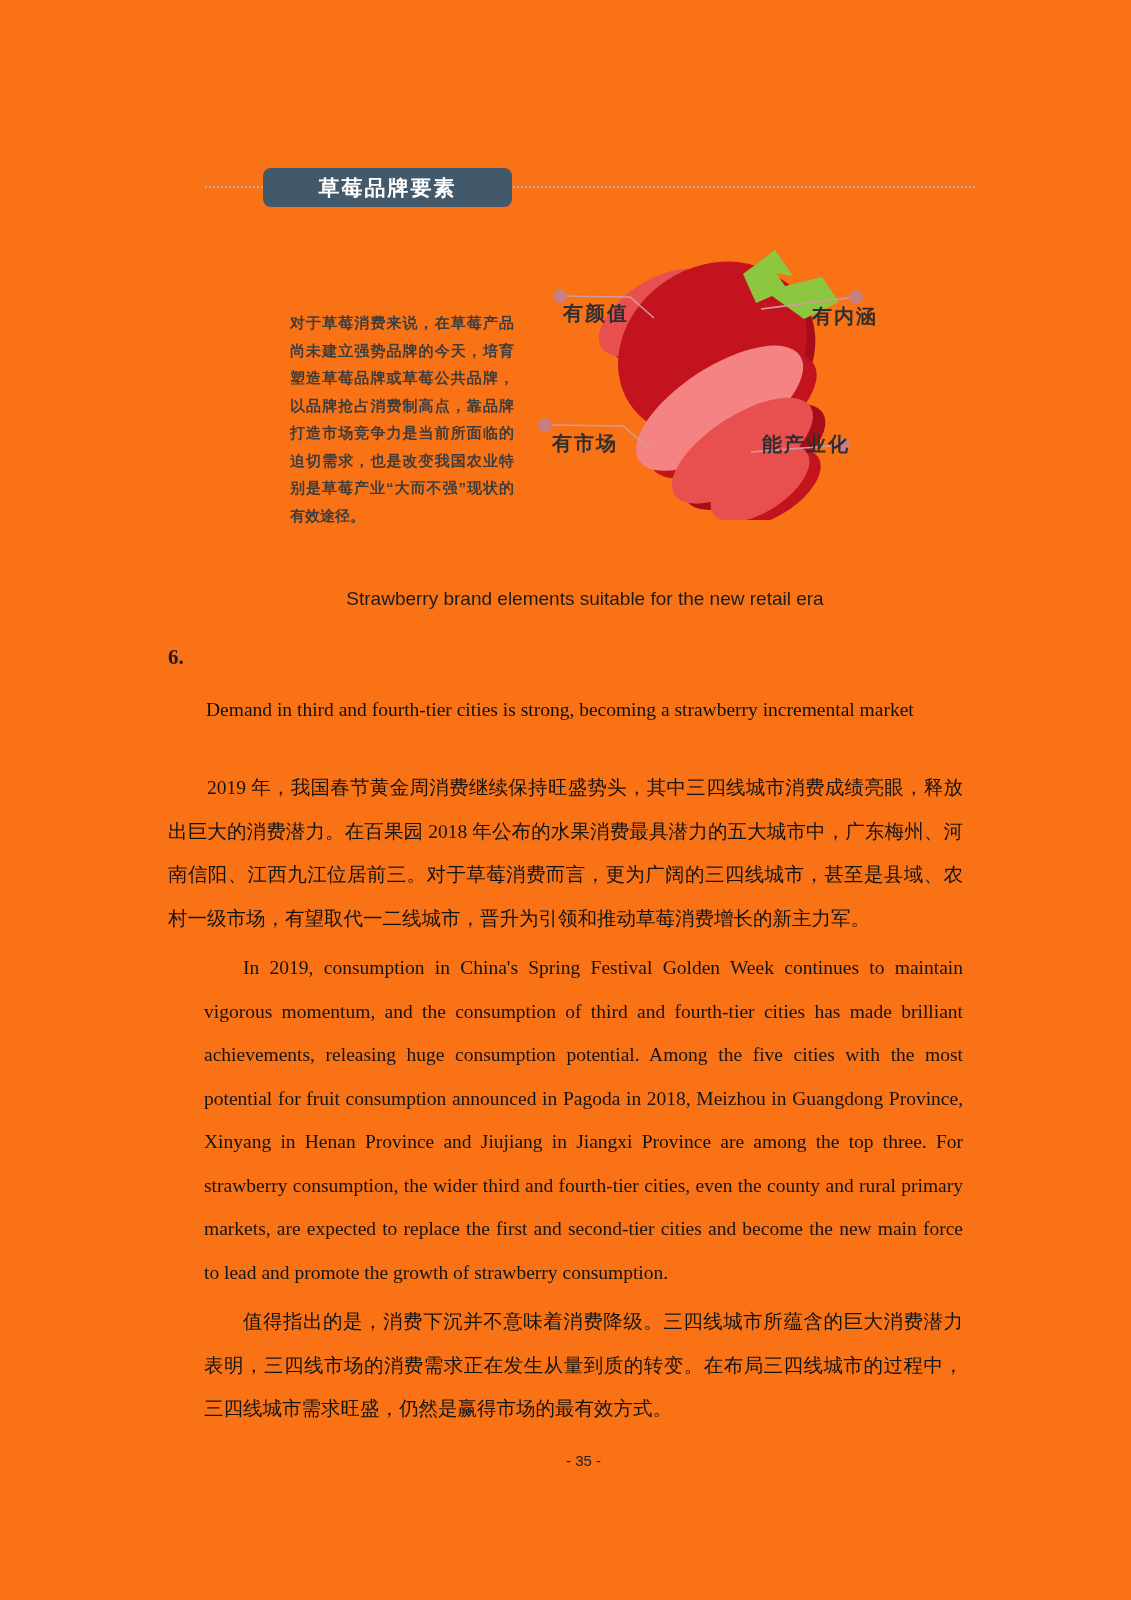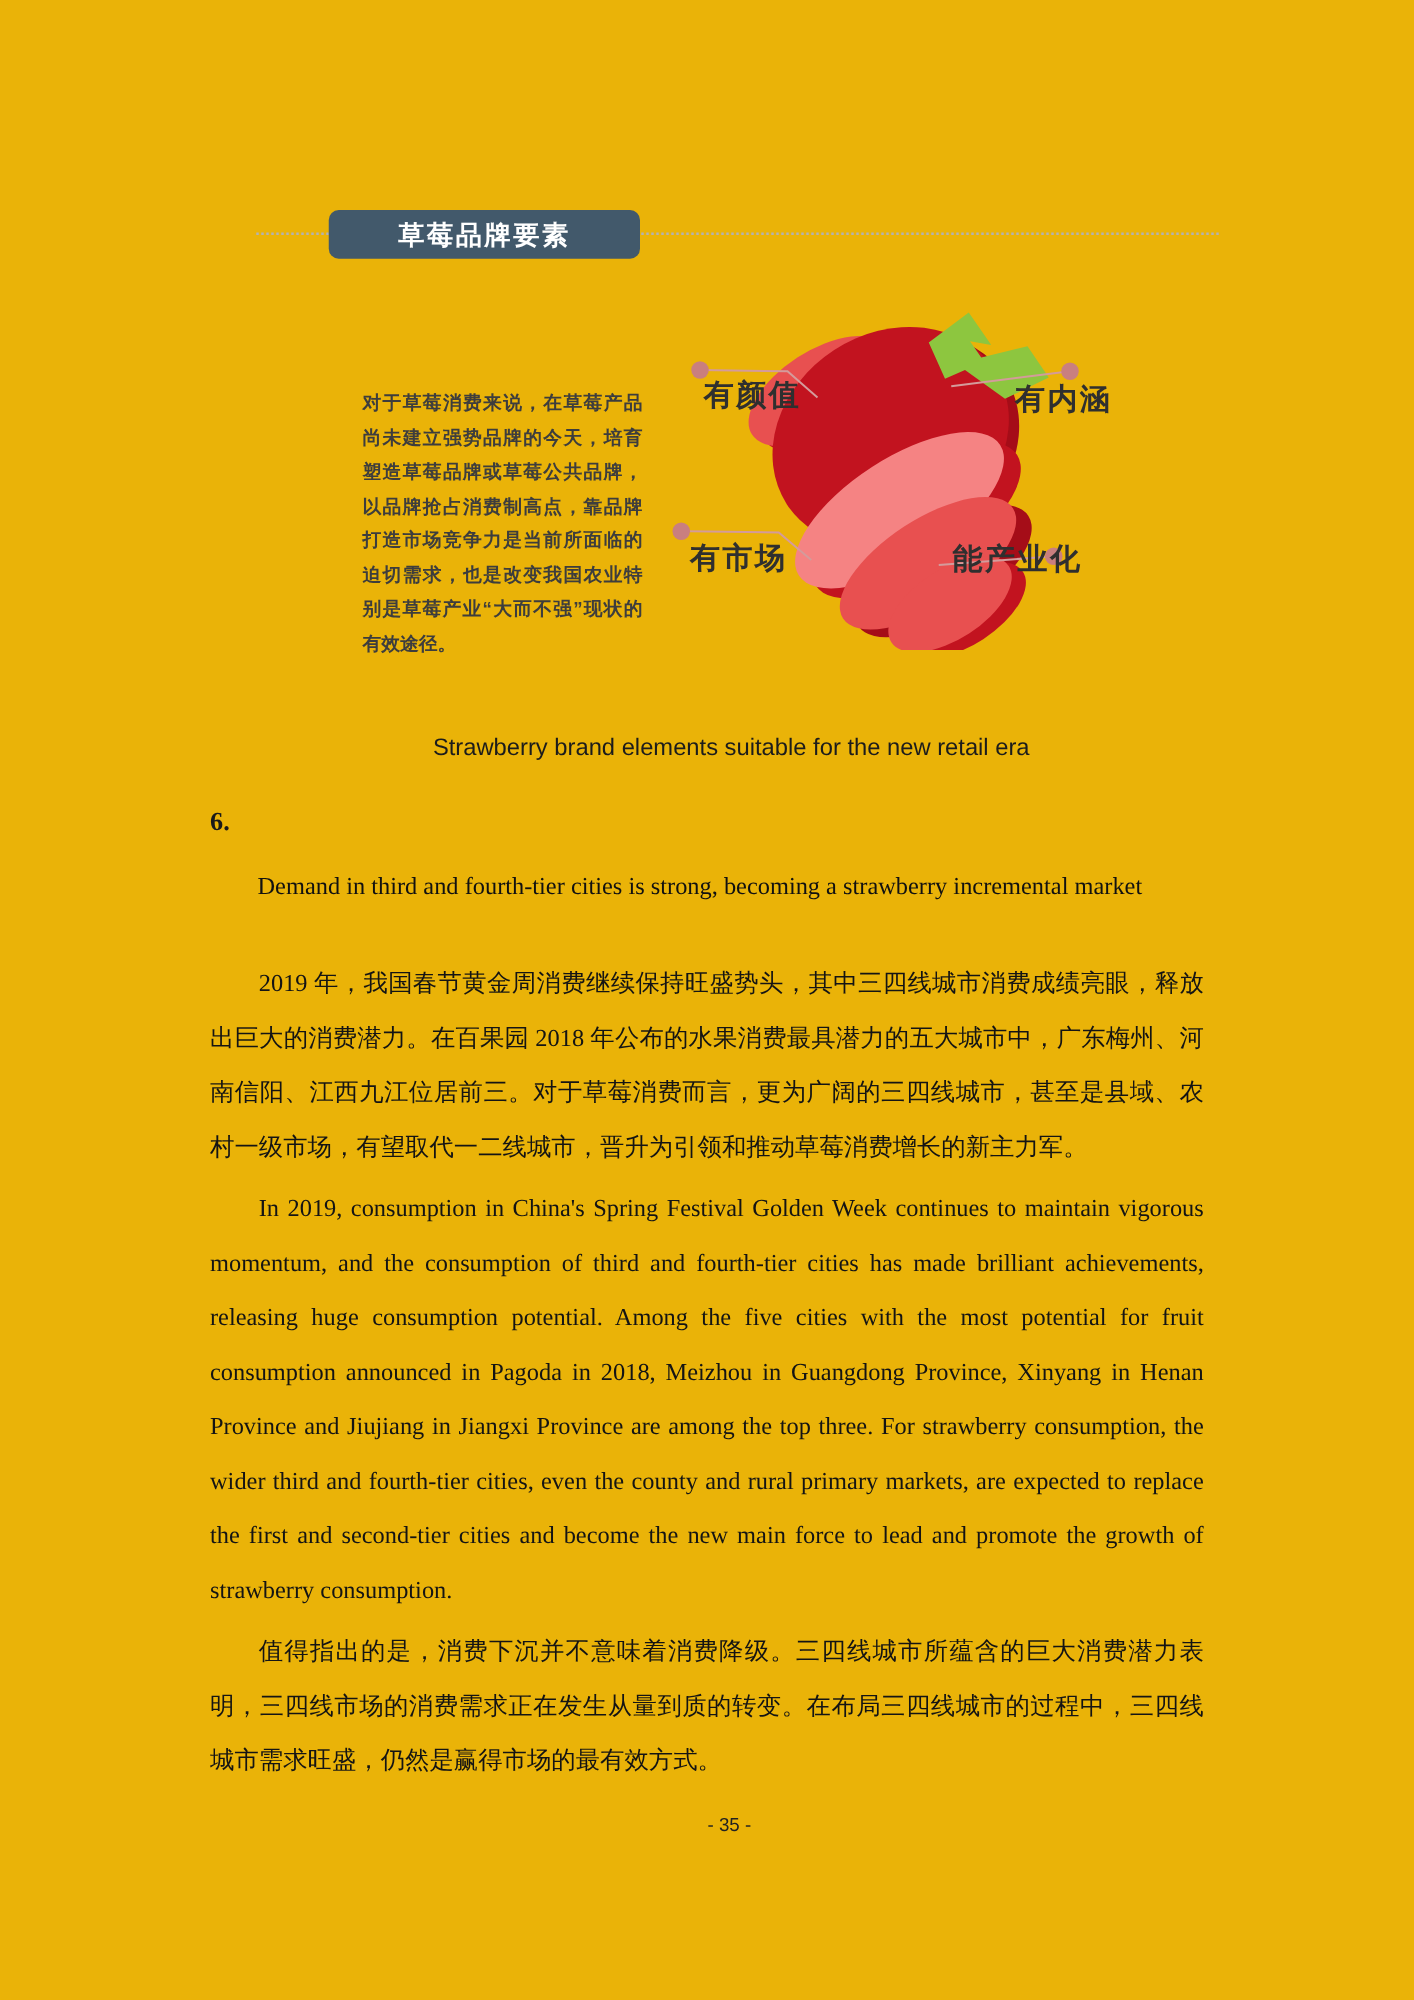--- a/index.html
+++ b/index.html
@@ -1,19 +1,19 @@
 <!DOCTYPE html>
 <html><head>
 <meta charset="utf-8">
 <style>
   * { margin:0; padding:0; box-sizing:border-box; }
   html,body { background:#e8e8e8; }
   .page {
     position:relative; width:1131px; height:1600px; margin:0 auto;
-    background:#eab308; overflow:hidden;
+    background:#f97316; overflow:hidden;
     font-family:"Liberation Serif", serif; color:#1a1a1a;
   }
   
   .dotted-rule {
     position:absolute; left:205px; top:186px; width:770px; height:0;
     border-top:2px dotted #b3b3b3;
   }
   .badge {
     position:absolute; left:263px; top:168px; width:249px; height:39px;
     background:#42596B; border-radius:8px;
@@ -23,21 +23,21 @@
   }
   
   .info-desc {
     position:absolute; left:290px; top:309px; width:224px;
     font-size:15px; line-height:27.5px; text-align:justify;
     color:#3d3d3d; font-weight:700;
     font-family:"Liberation Sans", sans-serif;
   }
   .berry-svg { position:absolute; left:525px; top:230px; }
   .node-label {
-    position:absolute; font-size:24px; font-weight:600; color:#2f2f2f;
+    position:absolute; font-size:20px; font-weight:600; color:#2f2f2f;
     font-family:"Liberation Serif", serif; letter-spacing:2px; white-space:nowrap;
   }
   .lbl-yanzhi   { left:563px; top:300px; }
   .lbl-neihan   { left:812px; top:303px; }
   .lbl-shichang { left:552px; top:430px; }
   .lbl-chanyehua{ left:762px; top:431px; }
   
   .caption {
     position:absolute; left:190px; top:588px; width:790px;
     text-align:center; font-family:"Liberation Sans", sans-serif;
@@ -60,21 +60,21 @@
     position:absolute; left:206px; top:699px; width:760px;
     font-size:19.5px; color:#111;
   }
   
   .body-text {
     position:absolute; left:168px; top:766px; width:795px;
     font-size:19.5px; line-height:43.5px; text-align:justify;
     color:#141414;
   }
   .body-text p { text-indent:2em; }
-  .body-text p + p { margin-top:6px; }
+  .body-text p + p { margin-top:6px;margin-left:36px; }
   
   .page-num {
     position:absolute; left:0; top:1452px; width:1131px;
     text-align:center; font-family:"Liberation Sans", sans-serif;
     font-size:15px; color:#222;padding-left:36px;
   }
 </style>
 </head>
 <body>
 

